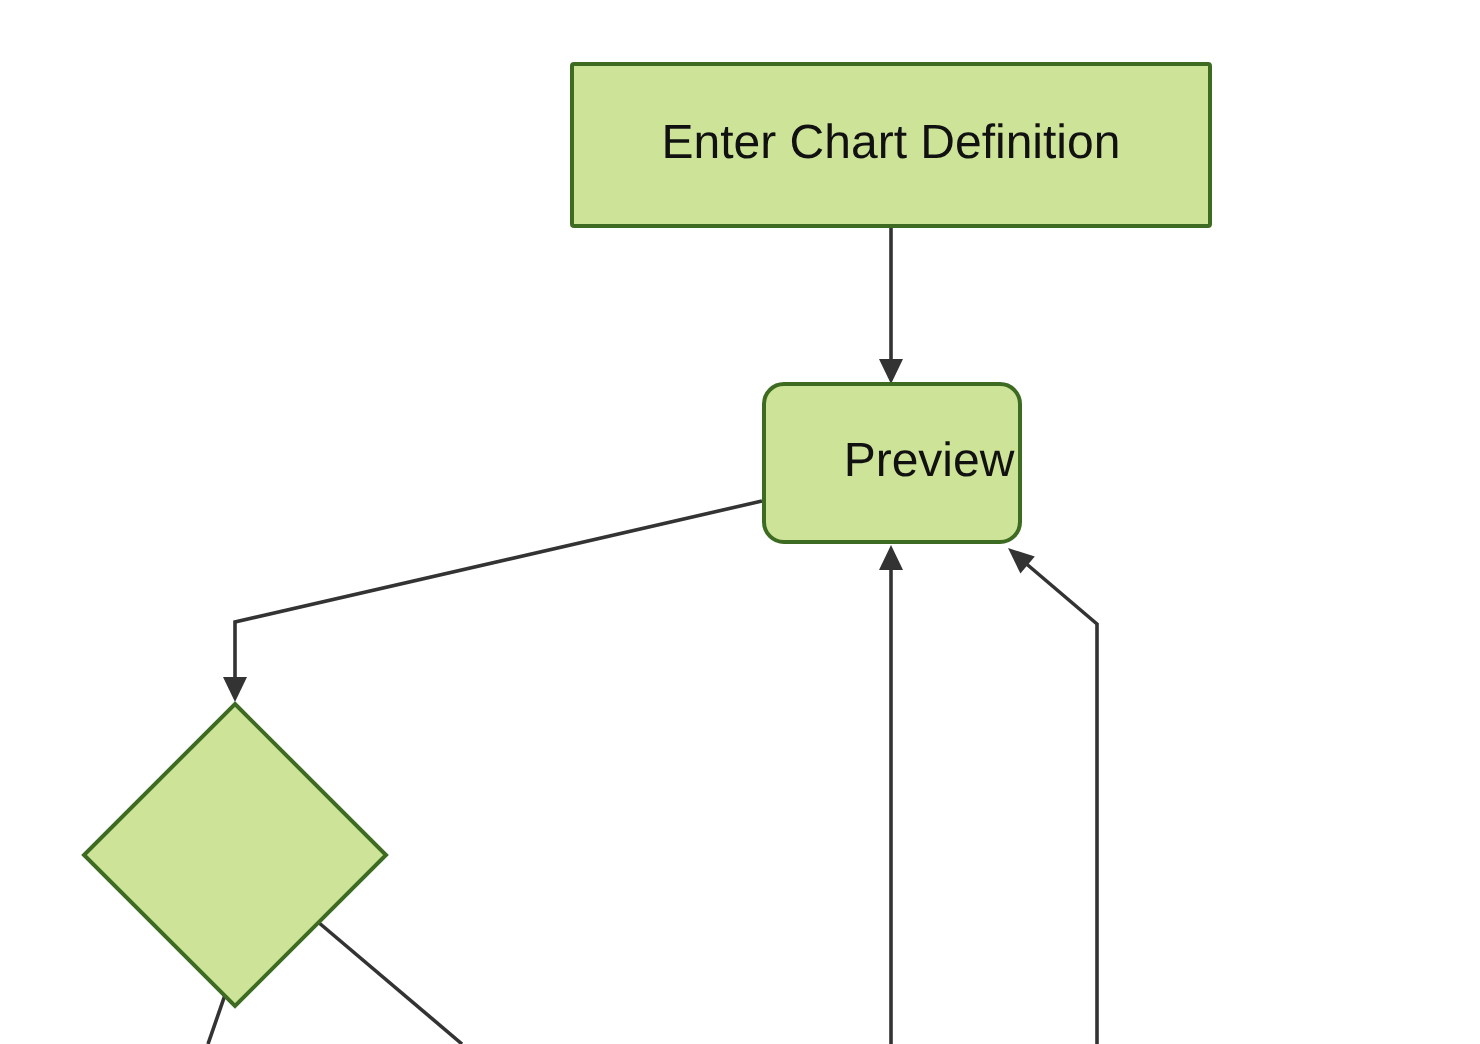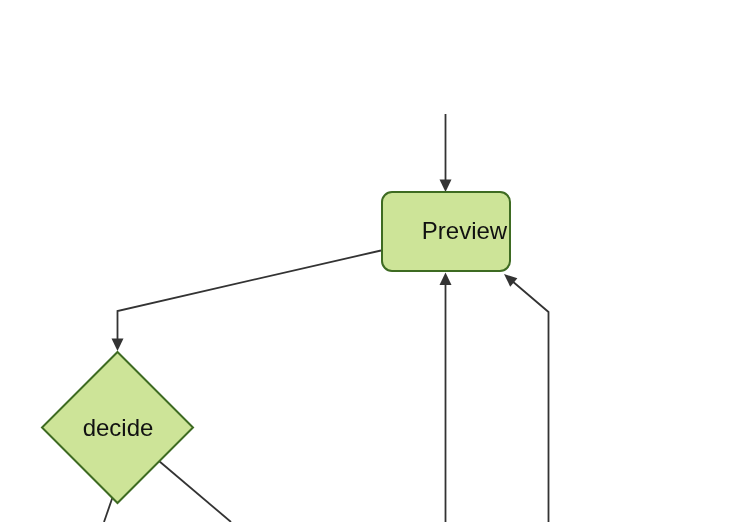--- a/index.html
+++ b/index.html
@@ -98,20 +98,22 @@
       <polygon class="arrow" points="504,274 517.4,278.3 510.2,286.7"></polygon>
     </g>
 
     <path class="edge" d="M113 496 L104 522"></path>
 
     <path class="edge" d="M159 461 L231 522"></path>
 
     <polygon class="diamond-shape" points="117.5,352 193,427.5 117.5,503 42,427.5"></polygon>
   </svg>
 
+  <div class="node node-enter">
+    <span>Enter Chart Definition</span>
+  </div>
 
   <div class="node node-preview">
     <span>Preview</span>
   </div>
 
-  <div class="diamond-label">decide</div>
 
 </div>
 
 </body></html>

